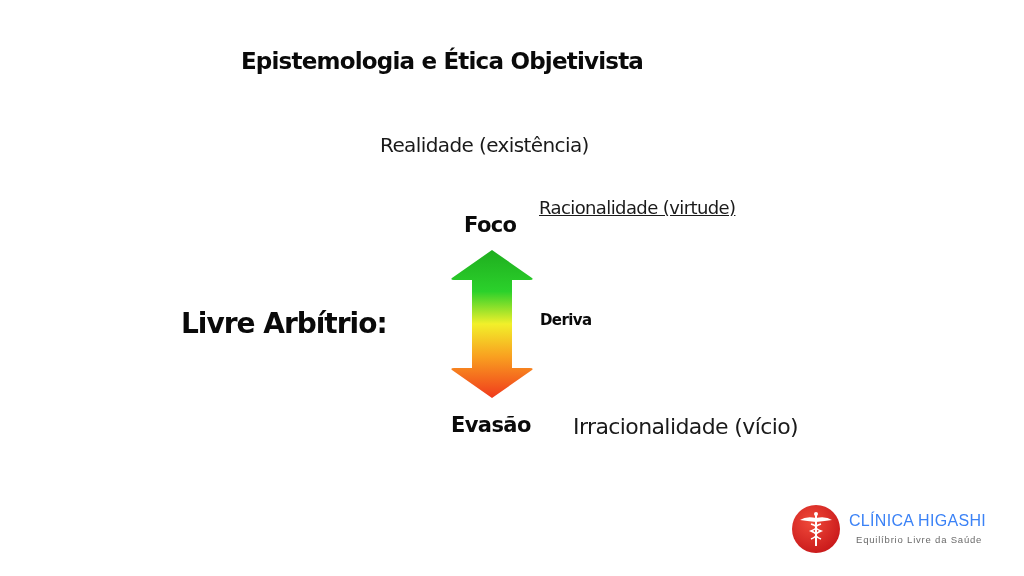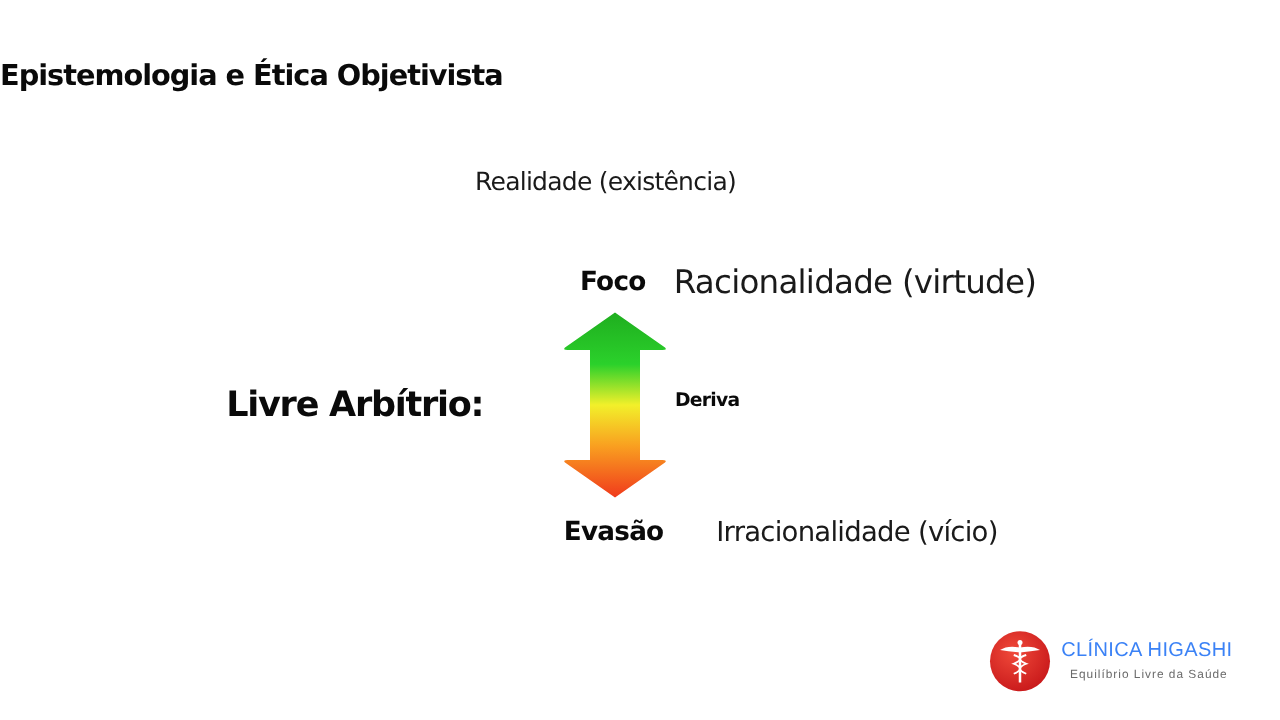--- a/index.html
+++ b/index.html
@@ -2,28 +2,28 @@
 <html><head>
 <meta charset="utf-8">
 <style>
   html, body { margin: 0; padding: 0; }
   body {
     width: 1024px; height: 576px; background: #ffffff; position: relative; overflow: hidden;
     font-family: "DejaVu Sans", "Liberation Sans", sans-serif; color: #111;
   }
   .abs { position: absolute; white-space: nowrap; }
   .title {
-    left: 0; width: 884px; top: 48px; text-align: left;
+    left: 0; width: 884px; top: 48px; text-align: center;
     font-size: 23px; font-weight: bold; letter-spacing: -0.8px; color: #0a0a0a;
   }
   .thin { font-weight: normal; color: #1a1a1a; letter-spacing: -0.6px; }
   .bold { font-weight: bold; color: #0a0a0a; letter-spacing: -0.6px; text-align: right; }
   .realidade { left: 380px; top: 133px; font-size: 20px; }
   .foco { left: 464px; top: 213px; font-size: 21px; }
-  .racional { left: 539px; top: 211px; font-size: 26px; }
+  .racional { left: 539px; top: 197px; font-size: 18px; text-decoration: underline; }
   .livre { left: 181px; top: 307px; font-size: 28px; letter-spacing: -1px; }
   .deriva { left: 540px; top: 311px; font-size: 15px; }
   .evasao { left: 451px; top: 413px; font-size: 21px; }
   .irracional { left: 539px; top: 414px; font-size: 22px; margin-left: 34px; }
   .arrow { left: 450px; top: 248px; width: 84px; height: 152px; }
   .logo { left: 791px; top: 504px; width: 50px; height: 50px; }
   .brand-name { left: 849px; top: 512px; font-size: 16px; color: #3b82f6; letter-spacing: 0.3px; font-family: "Liberation Sans", sans-serif; }
   .brand-tag { left: 856px; top: 534px; font-size: 9.5px; color: #6a6a6a; letter-spacing: 0.8px; font-family: "Liberation Sans", sans-serif; }
 </style>
 </head>

